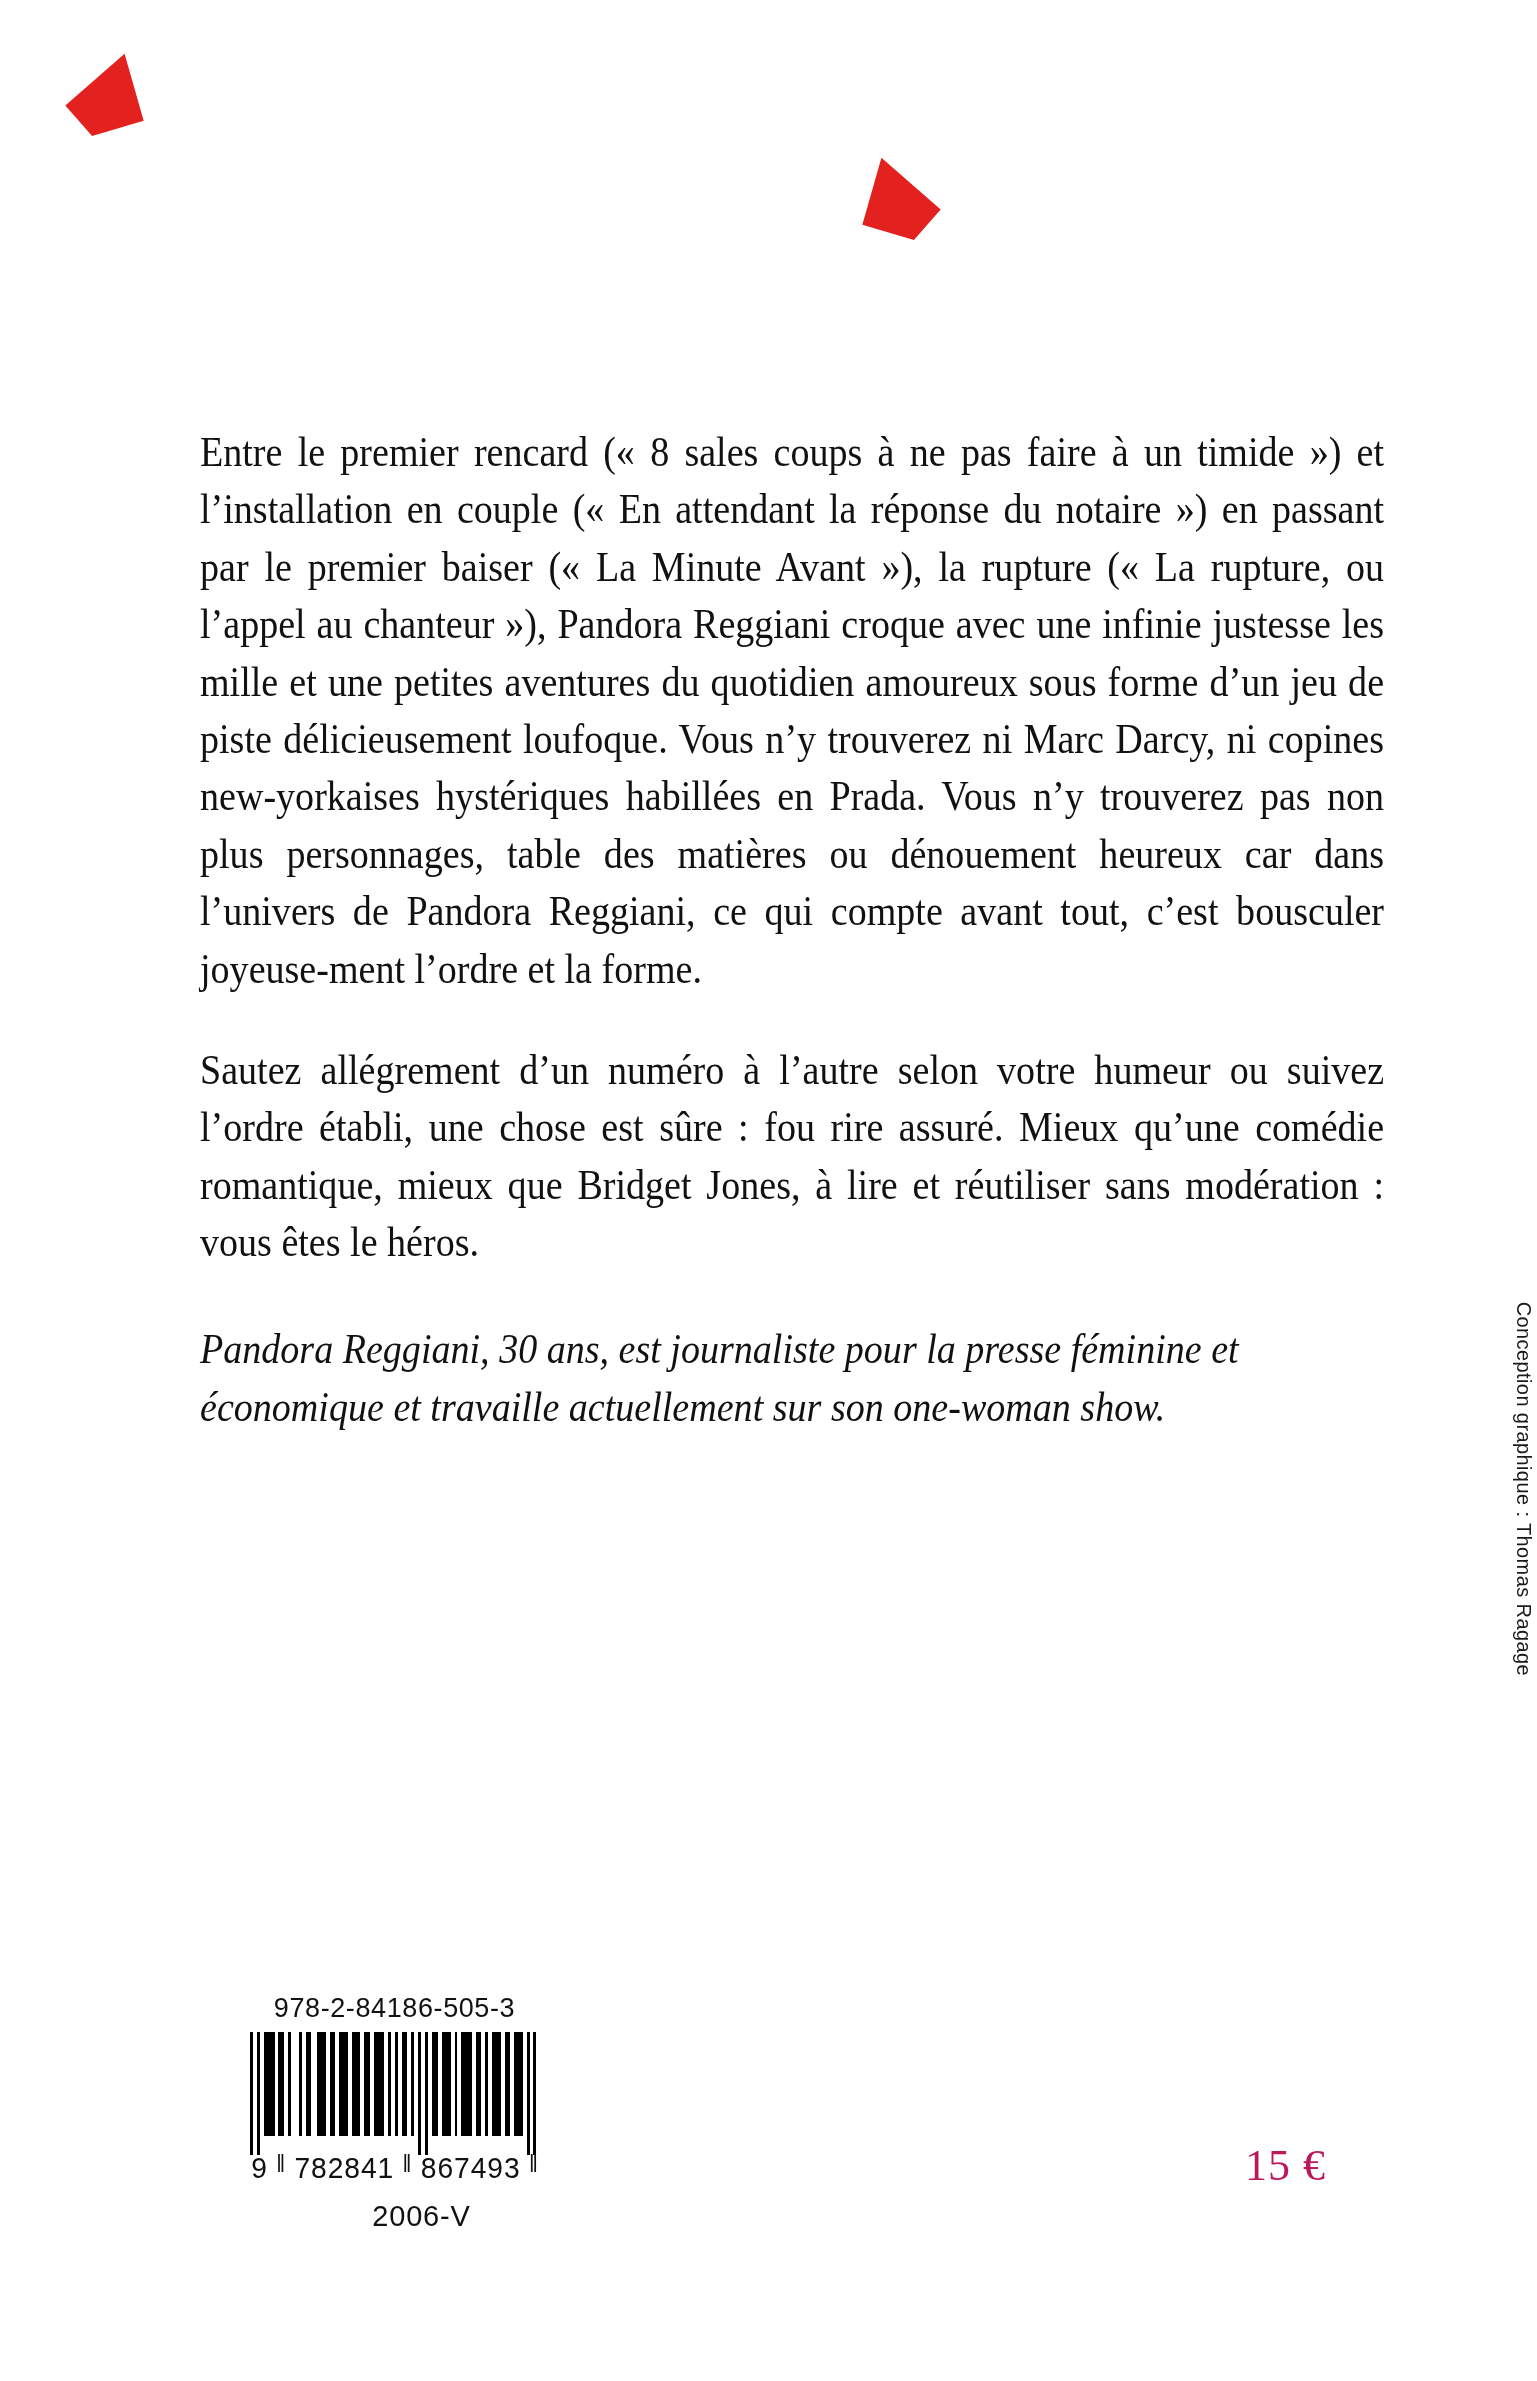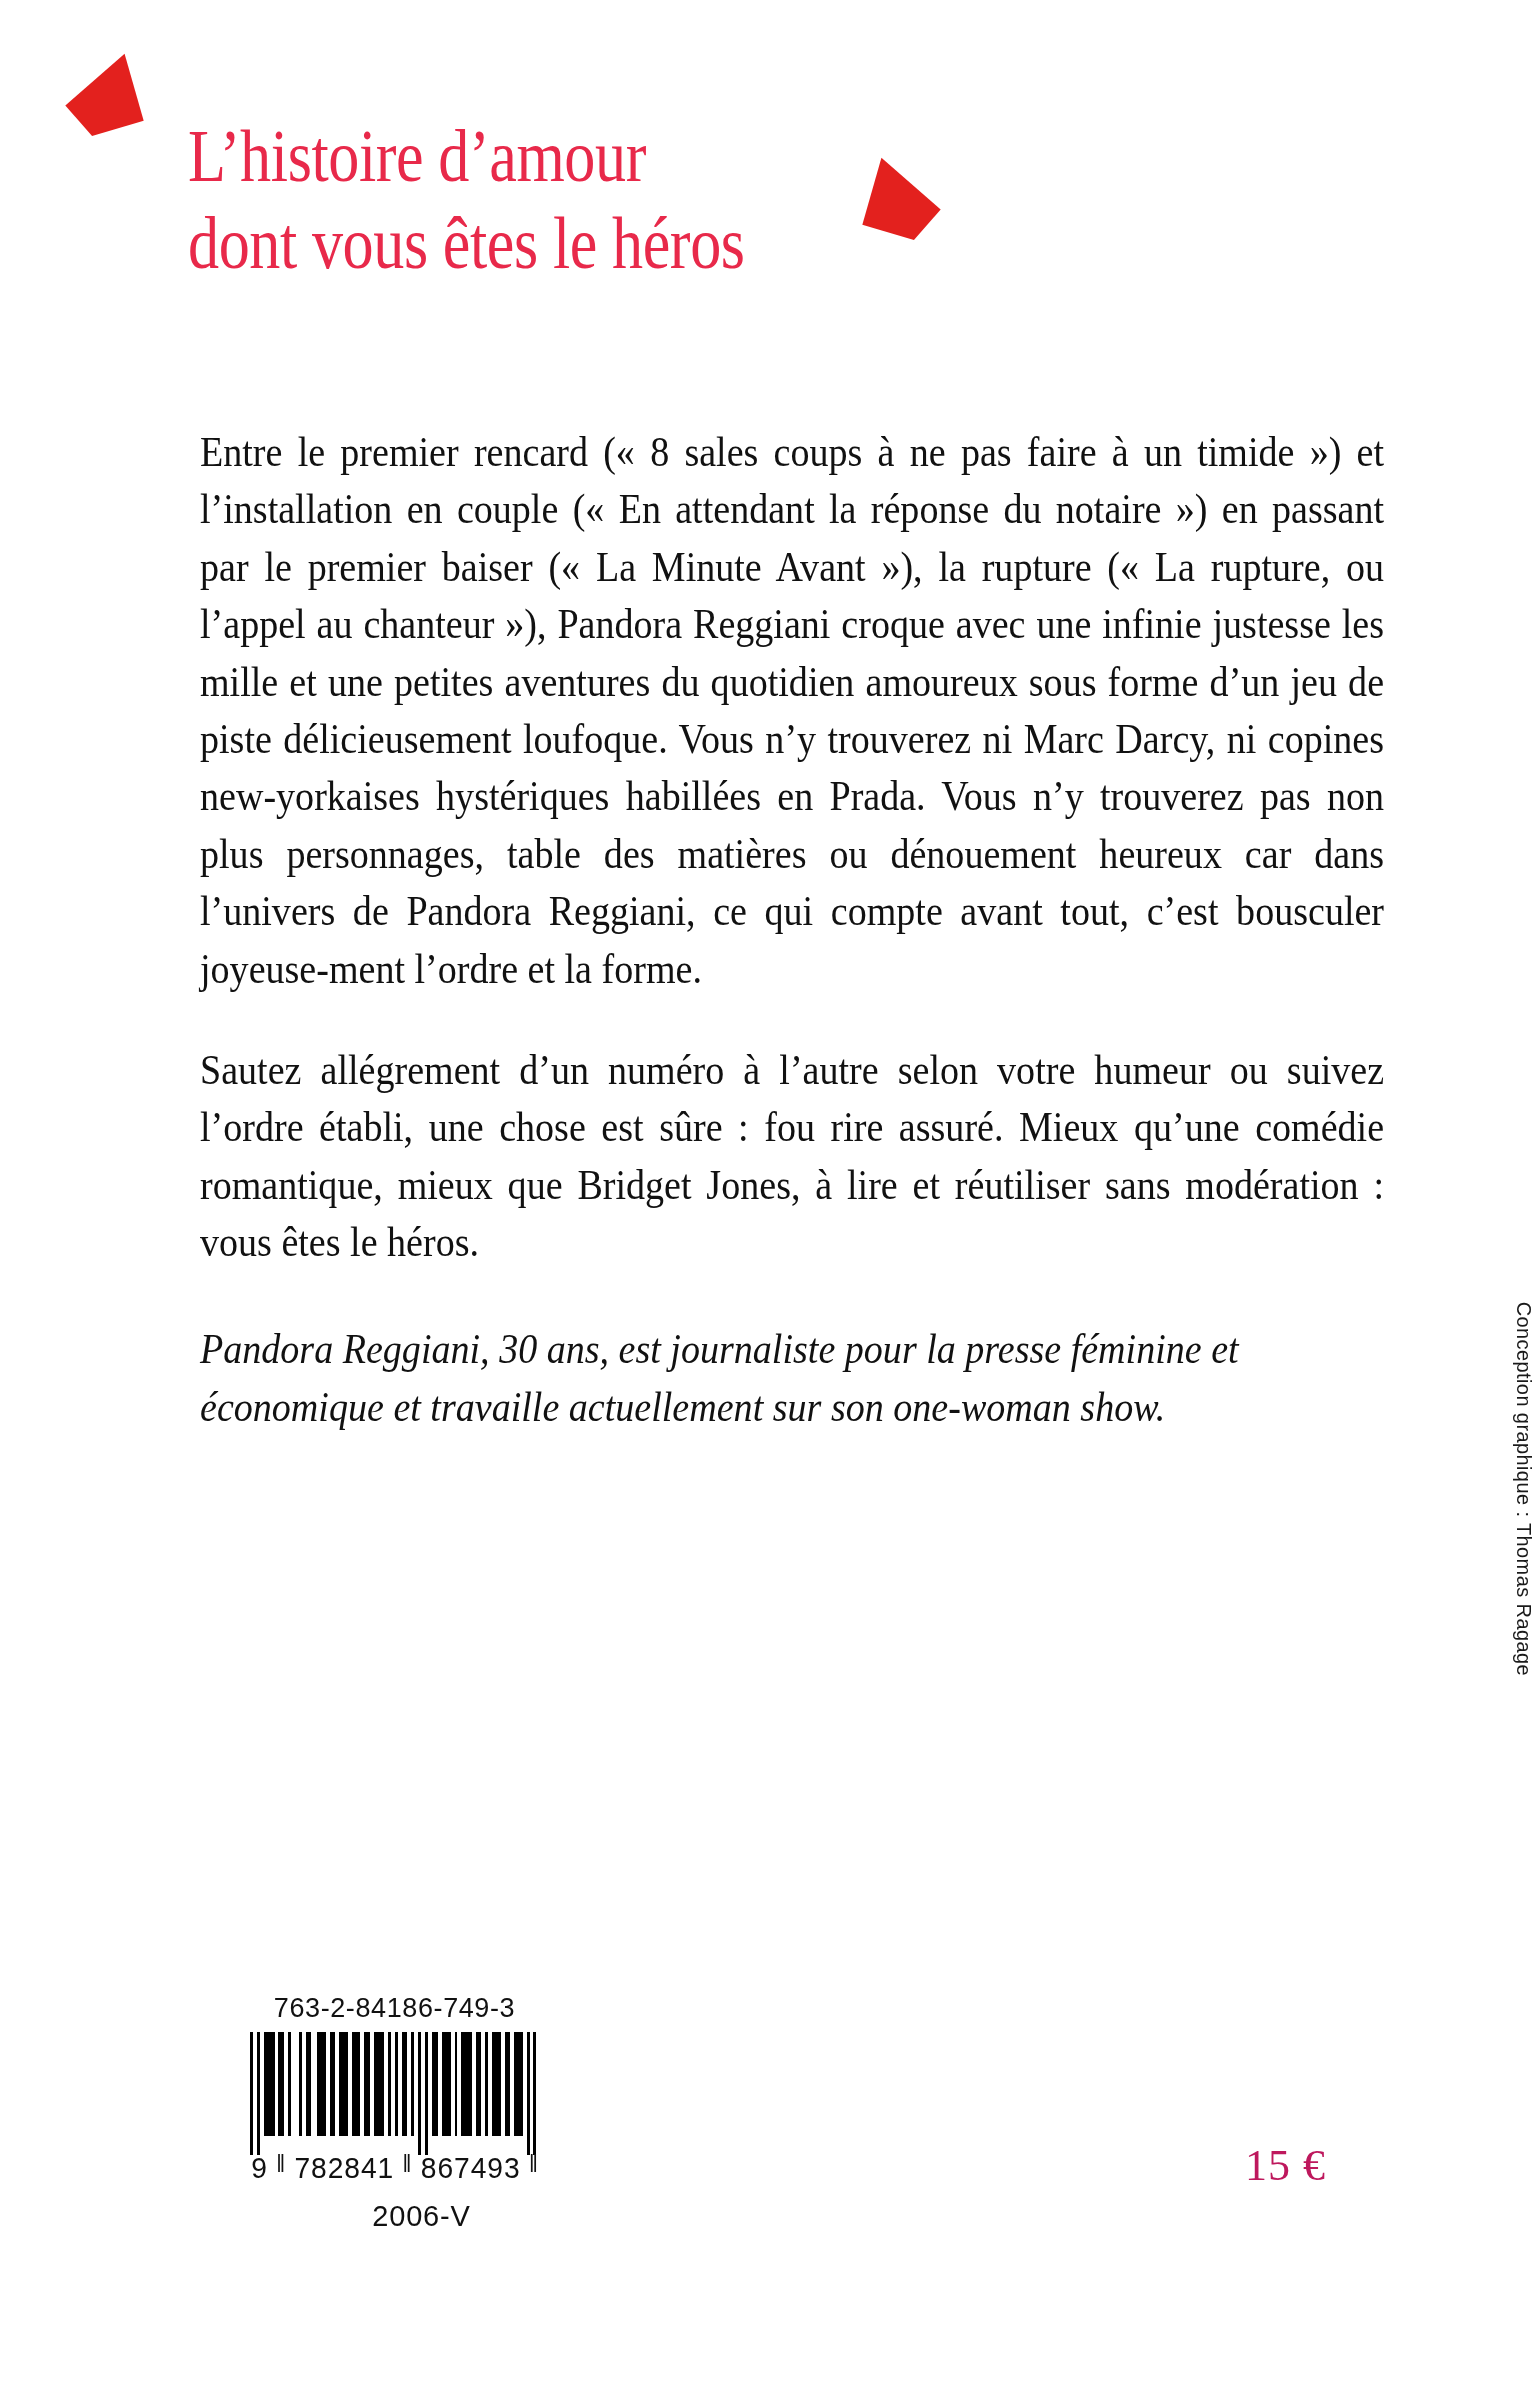--- a/index.html
+++ b/index.html
@@ -169,37 +169,33 @@
 <div class="page">
 
   <svg class="arrow arrow-left" viewBox="0 0 82 90">
     <polygon points="62,4 82,74 28,90 0,58" fill="#e3211e"></polygon>
   </svg>
 
   <svg class="arrow arrow-right" viewBox="0 0 82 90">
     <polygon points="20,4 0,74 54,90 82,58" fill="#e3211e"></polygon>
   </svg>
 
-  <div class="title-block">
-    <div class="title-line">L’histoire d’amour</div>
-    <div class="title-line">dont vous êtes le héros</div>
-  </div>
 
   <div class="body-block">
     <p class="para">Entre le premier rencard (« 8 sales coups à ne pas faire à un timide ») et l’installation en couple (« En attendant la réponse du notaire ») en passant par le premier baiser (« La Minute Avant »), la rupture (« La rupture, ou l’appel au chanteur »), Pandora Reggiani croque avec une infinie justesse les mille et une petites aventures du quotidien amoureux sous forme d’un jeu de piste délicieusement loufoque. Vous n’y trouverez ni Marc Darcy, ni copines new-yorkaises hystériques habillées en Prada. Vous n’y trouverez pas non plus personnages, table des matières ou dénouement heureux car dans l’univers de Pandora Reggiani, ce qui compte avant tout, c’est bousculer joyeuse-ment l’ordre et la forme.</p>
     <p class="para last-para">Sautez allégrement d’un numéro à l’autre selon votre humeur ou suivez l’ordre établi, une chose est sûre : fou rire assuré. Mieux qu’une comédie romantique, mieux que Bridget Jones, à lire et réutiliser sans modération : vous êtes le héros.</p>
     <p class="para para-italic">Pandora Reggiani, 30 ans, est journaliste pour la presse féminine et économique et travaille actuellement sur son one-woman show.</p>
   </div>
 
   <div class="credit">
     <span class="credit-inner">Conception graphique : Thomas Ragage</span>
   </div>
 
   <div class="barcode-zone">
-    <div class="isbn-text">763-2-84186-749-3</div>
+    <div class="isbn-text">978-2-84186-505-3</div>
     <div class="barcode">
       <svg width="298" height="123" viewBox="0 0 310 128" shape-rendering="crispEdges">
         <rect x="0" y="0" width="310" height="128" fill="#ffffff"></rect>
         <g fill="#000000">
           <rect x="4" y="0" width="3" height="128"></rect>
           <rect x="11" y="0" width="3" height="128"></rect>
           <rect x="19" y="0" width="11" height="108"></rect>
           <rect x="33" y="0" width="6" height="108"></rect>
           <rect x="44" y="0" width="3" height="108"></rect>
           <rect x="55" y="0" width="3" height="108"></rect>

